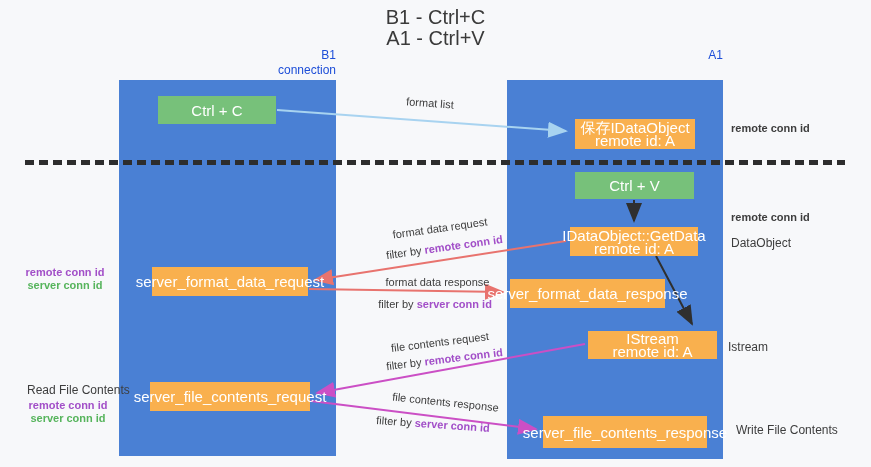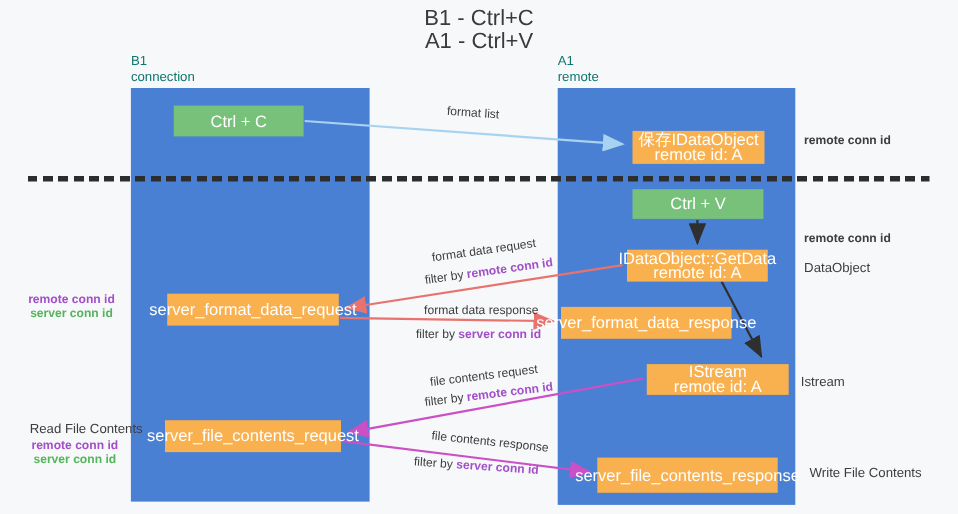--- a/index.html
+++ b/index.html
@@ -11,22 +11,22 @@
     overflow:hidden;
   }
   .stage{position:relative;width:871px;height:467px;}
 
   .title{
     position:absolute;left:0;top:7px;width:871px;
     text-align:center;font-size:20px;line-height:21px;color:#3a3a3a;
   }
 
   .col-header{
-    position:absolute;top:48px;text-align:left;
-    font-size:12px;line-height:15px;color:#0f766e;
+    position:absolute;top:48px;text-align:right;
+    font-size:12px;line-height:15px;color:#1d4ed8;
   }
   .col-header.left{left:119px;width:217px;}
   .col-header.right{left:507px;width:216px;}
 
   .lane{
     position:absolute;top:80px;background:#4a80d4;
   }
   .lane-left{left:119px;width:217px;height:376px;}
   .lane-right{left:507px;width:216px;height:379px;}
 
@@ -69,21 +69,20 @@
     <div>B1 - Ctrl+C</div>
     <div>A1 - Ctrl+V</div>
   </div>
 
   <div class="col-header left">
     <div>B1</div>
     <div>connection</div>
   </div>
   <div class="col-header right">
     <div>A1</div>
-    <div>remote</div>
   </div>
 
   <div class="lane lane-left"></div>
   <div class="lane lane-right"></div>
 
   <div class="dashed-separator"></div>
 
   <svg class="arrows" viewBox="0 0 871 467">
     <defs>
       <marker id="mBlue" markerWidth="10" markerHeight="8" refX="9" refY="4" orient="auto">

